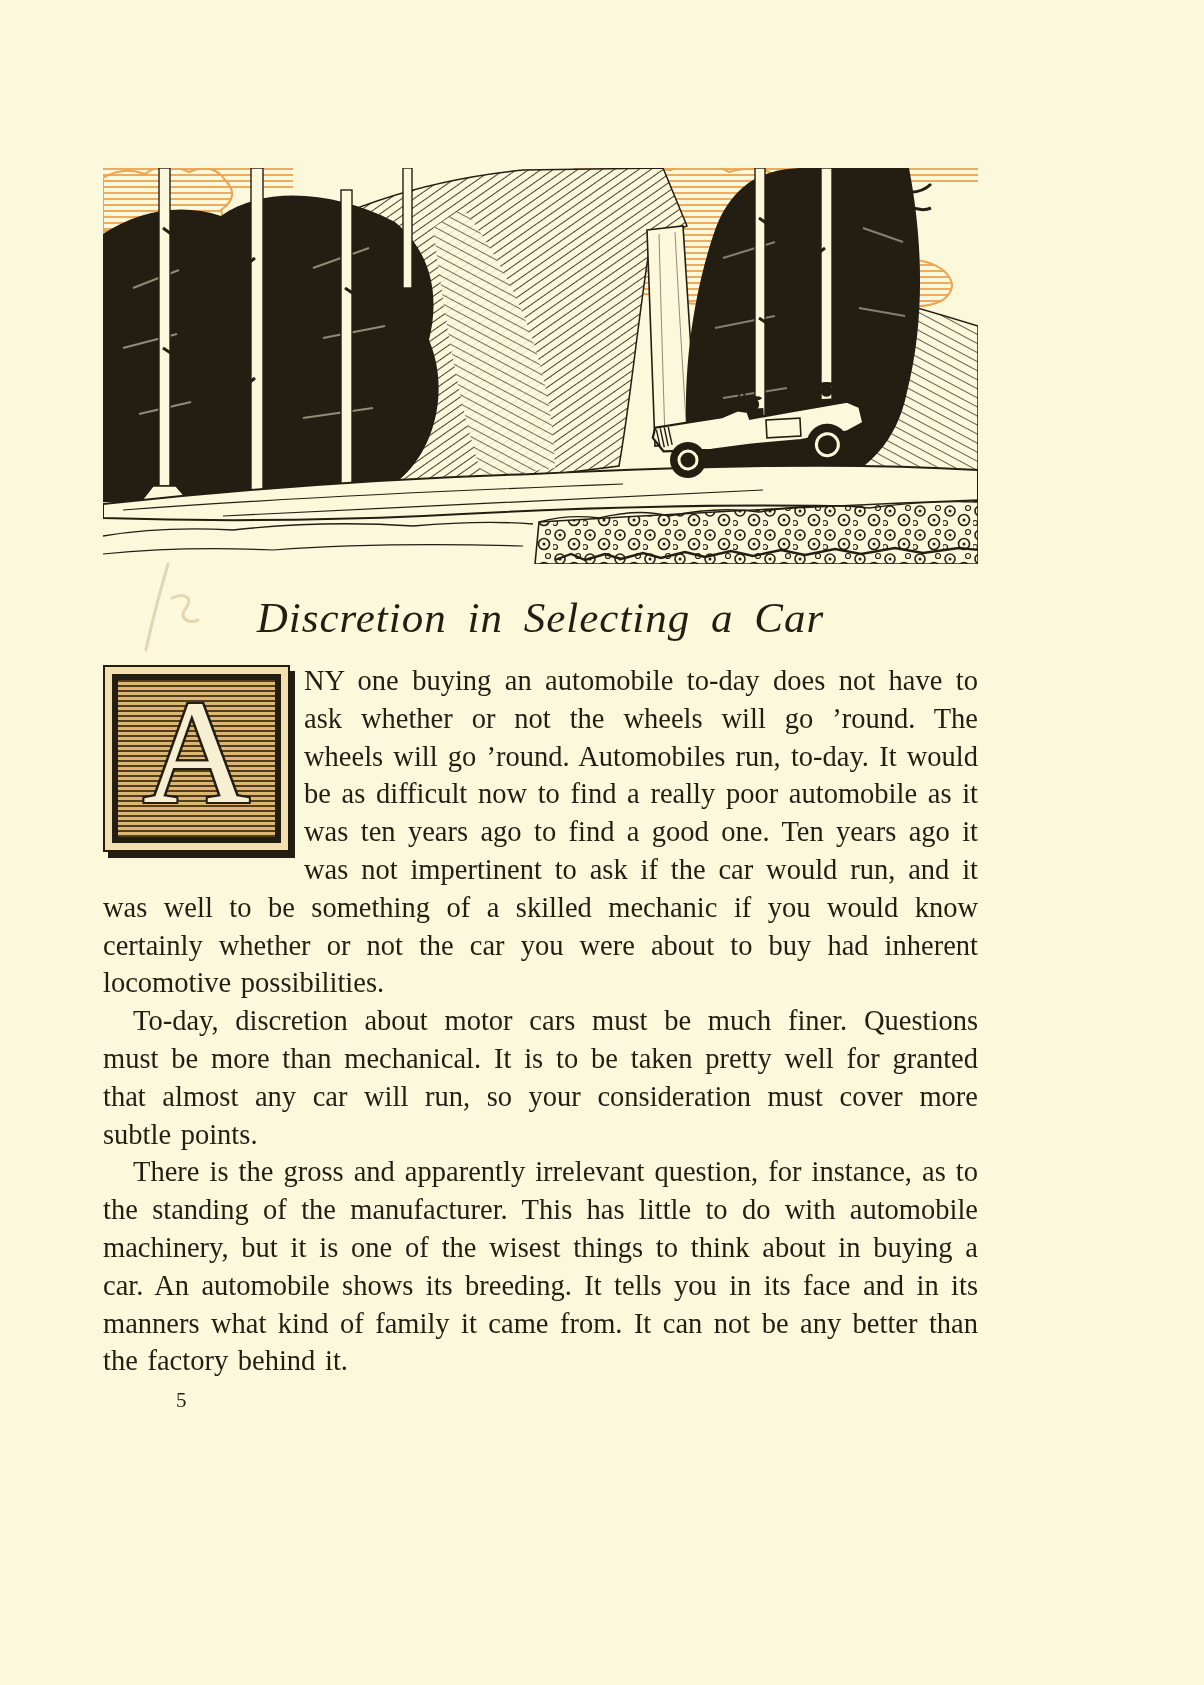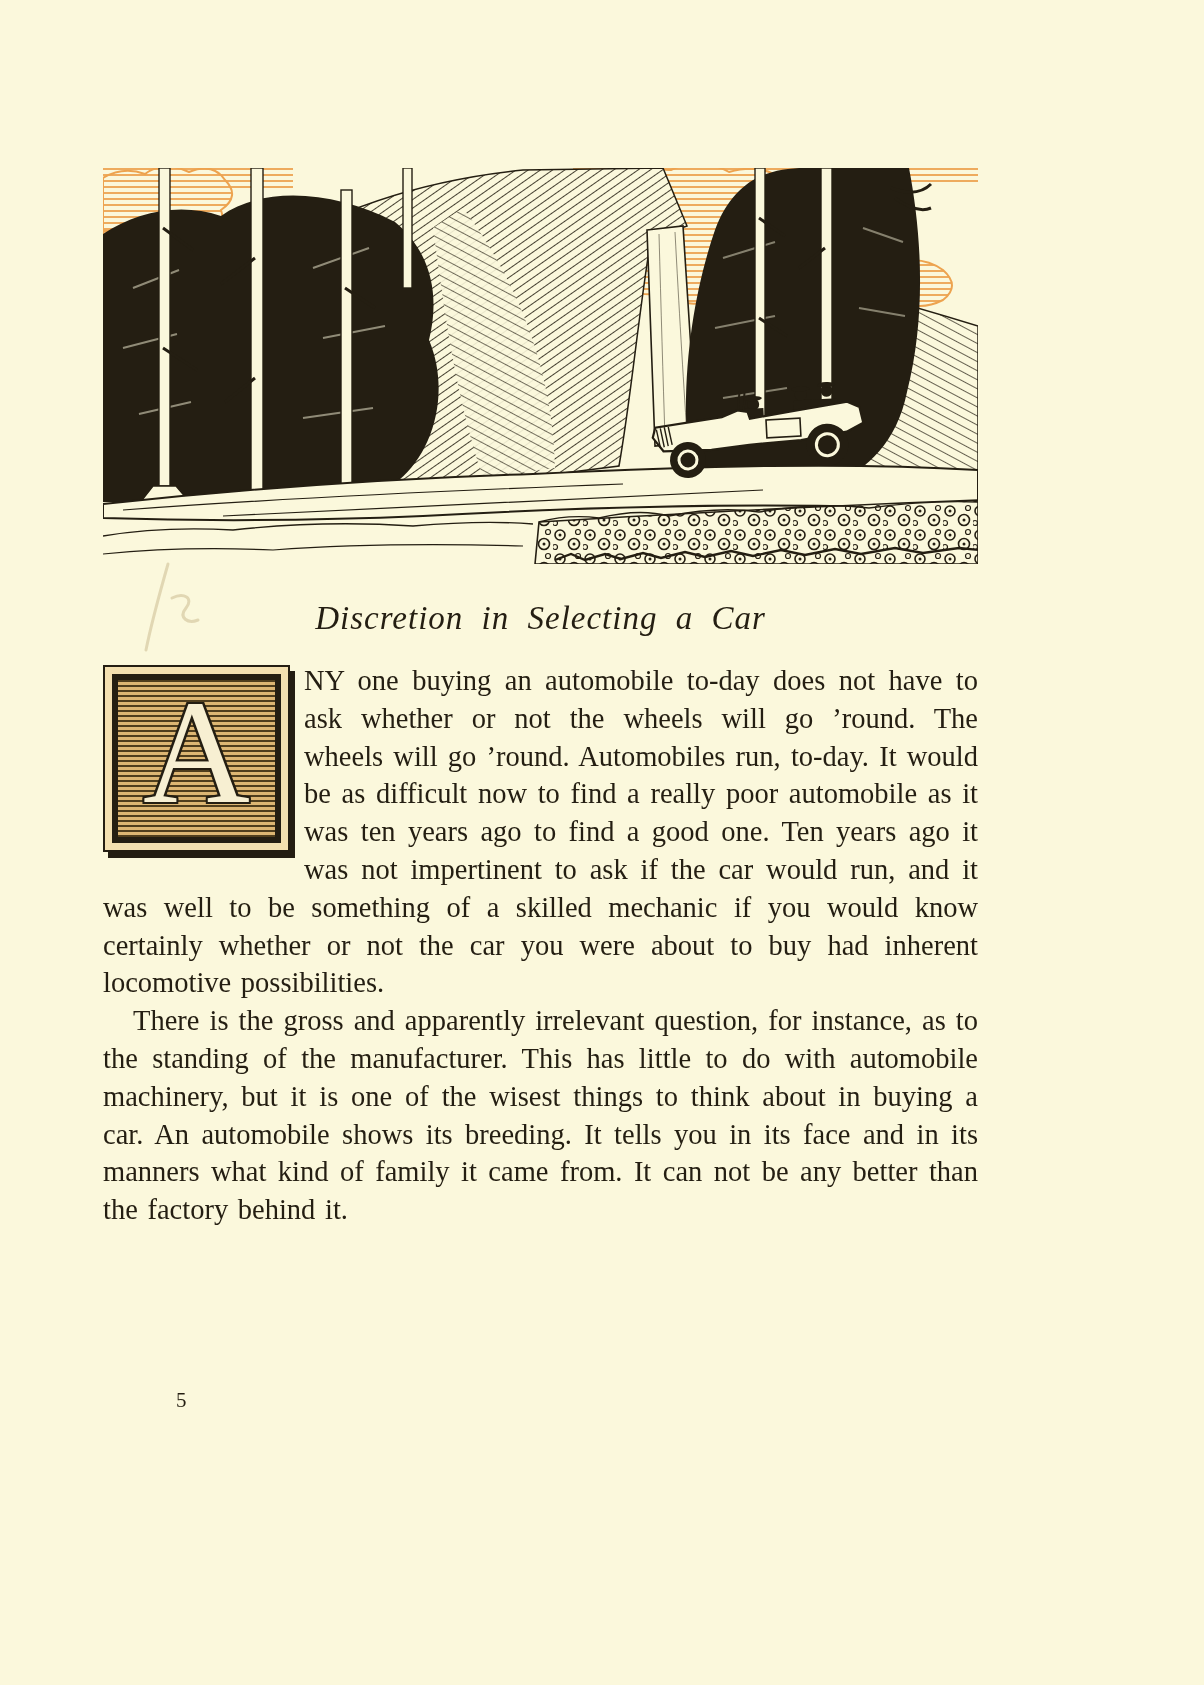--- a/index.html
+++ b/index.html
@@ -29,21 +29,21 @@
     width:70px; height:90px;
     opacity:.55;
   }
   
   .title{
     position:absolute;
     left:103px; top:592px;
     width:875px;
     text-align:center;
     font-style:italic;
-    font-size:33px;
+    font-size:43px;
     line-height:52px;
     color:#241e12;
     letter-spacing:1px;
     word-spacing:9px;
   }
   
   .content{
     position:absolute;
     left:103px; top:662px;
     width:875px;
@@ -232,18 +232,19 @@
   <div class="title">Discretion in Selecting a Car</div>
 
   <div class="content">
     <p>
       <span class="dropcap" style="display:block">
         <span class="dropcap-inner" style="display:flex">
           <span class="dropcap-letter">A</span>
         </span>
       </span><span>NY one buying an automobile to-day does not have to ask whether or not the wheels will go ’round.  The wheels will go ’round.  Automobiles run, to-day.  It would be as difficult now to find a really poor automobile as it was ten years ago to find a good one.  Ten years ago it was not impertinent to ask if the car would run, and it was well to be something of a skilled mechanic if you would know certainly whether or not the car you were about to buy had inherent locomotive possibilities.</span>
     </p>
+    <p class="indented">To-day, discretion about motor cars must be much finer.  Questions must be more than mechanical.  It is to be taken pretty well for granted that almost any car will run, so your consideration must cover more subtle points.</p>
     <p class="indented">There is the gross and apparently irrelevant question, for instance, as to the standing of the manufacturer.  This has little to do with automobile machinery, but it is one of the wisest things to think about in buying a car.  An automobile shows its breeding.  It tells you in its face and in its manners what kind of family it came from.  It can not be any better than the factory behind it.</p>
   </div>
 
   <div class="page-number">5</div>
 
 </div>
 
 </body></html>

